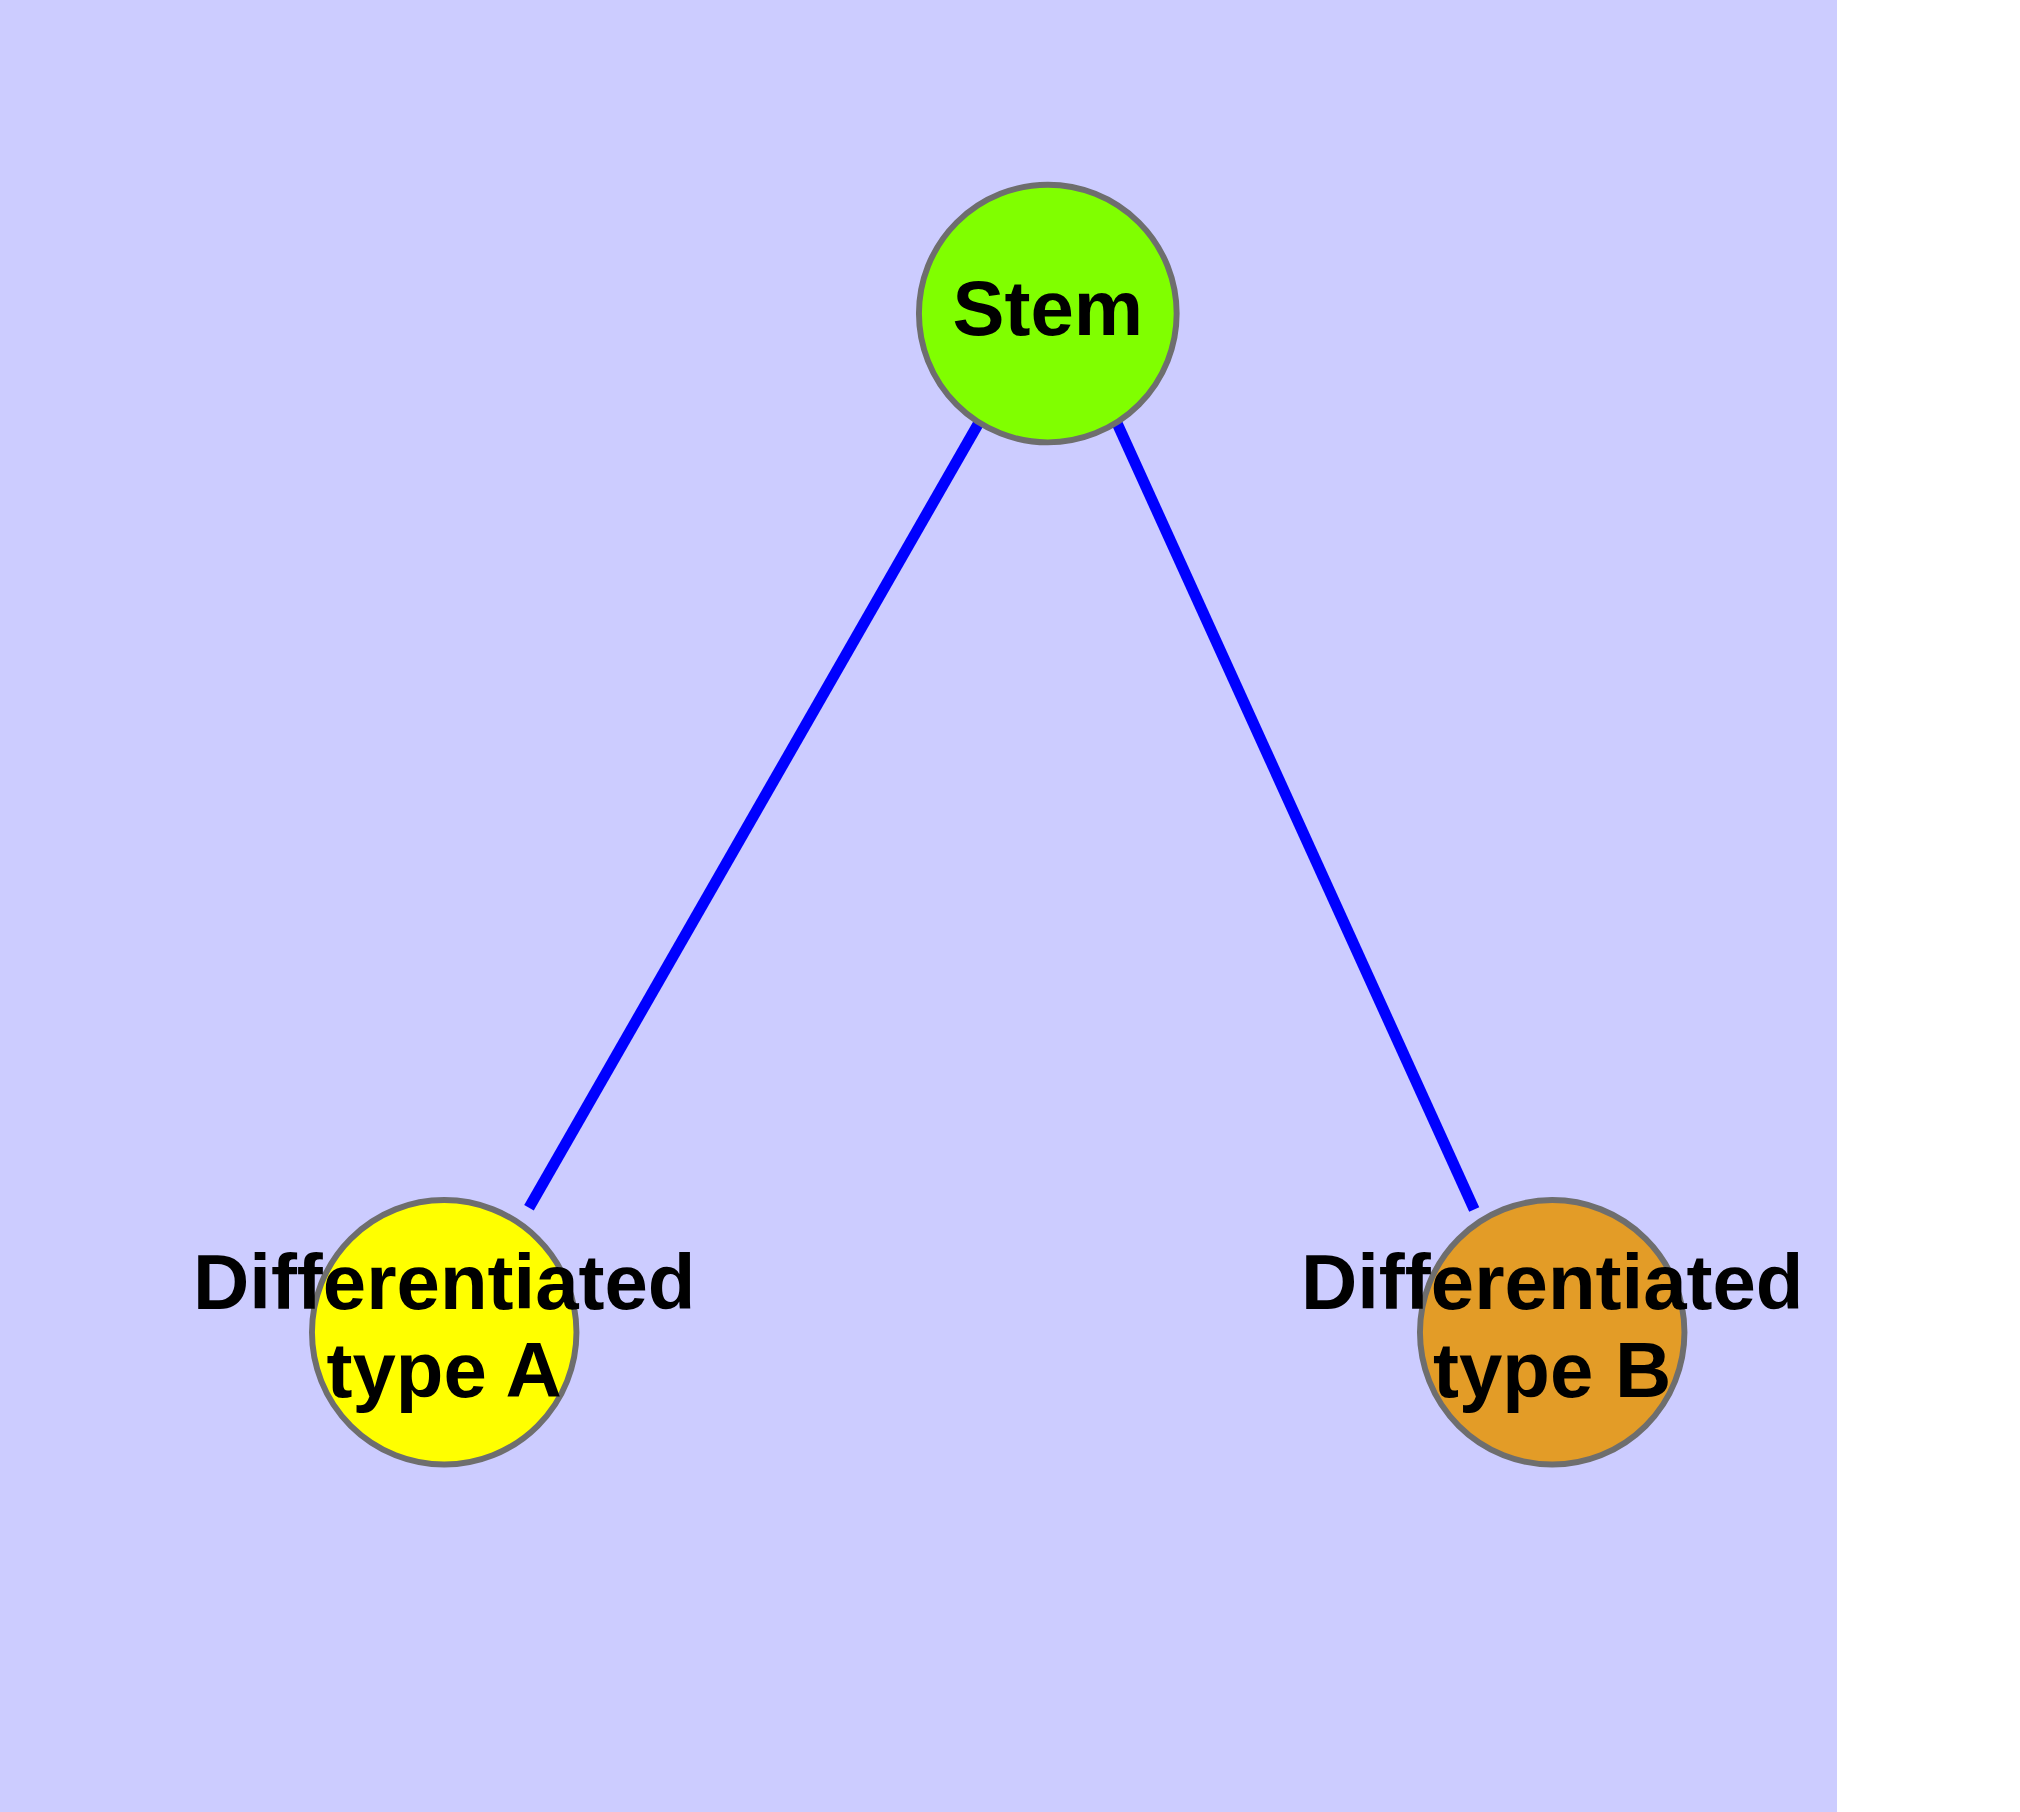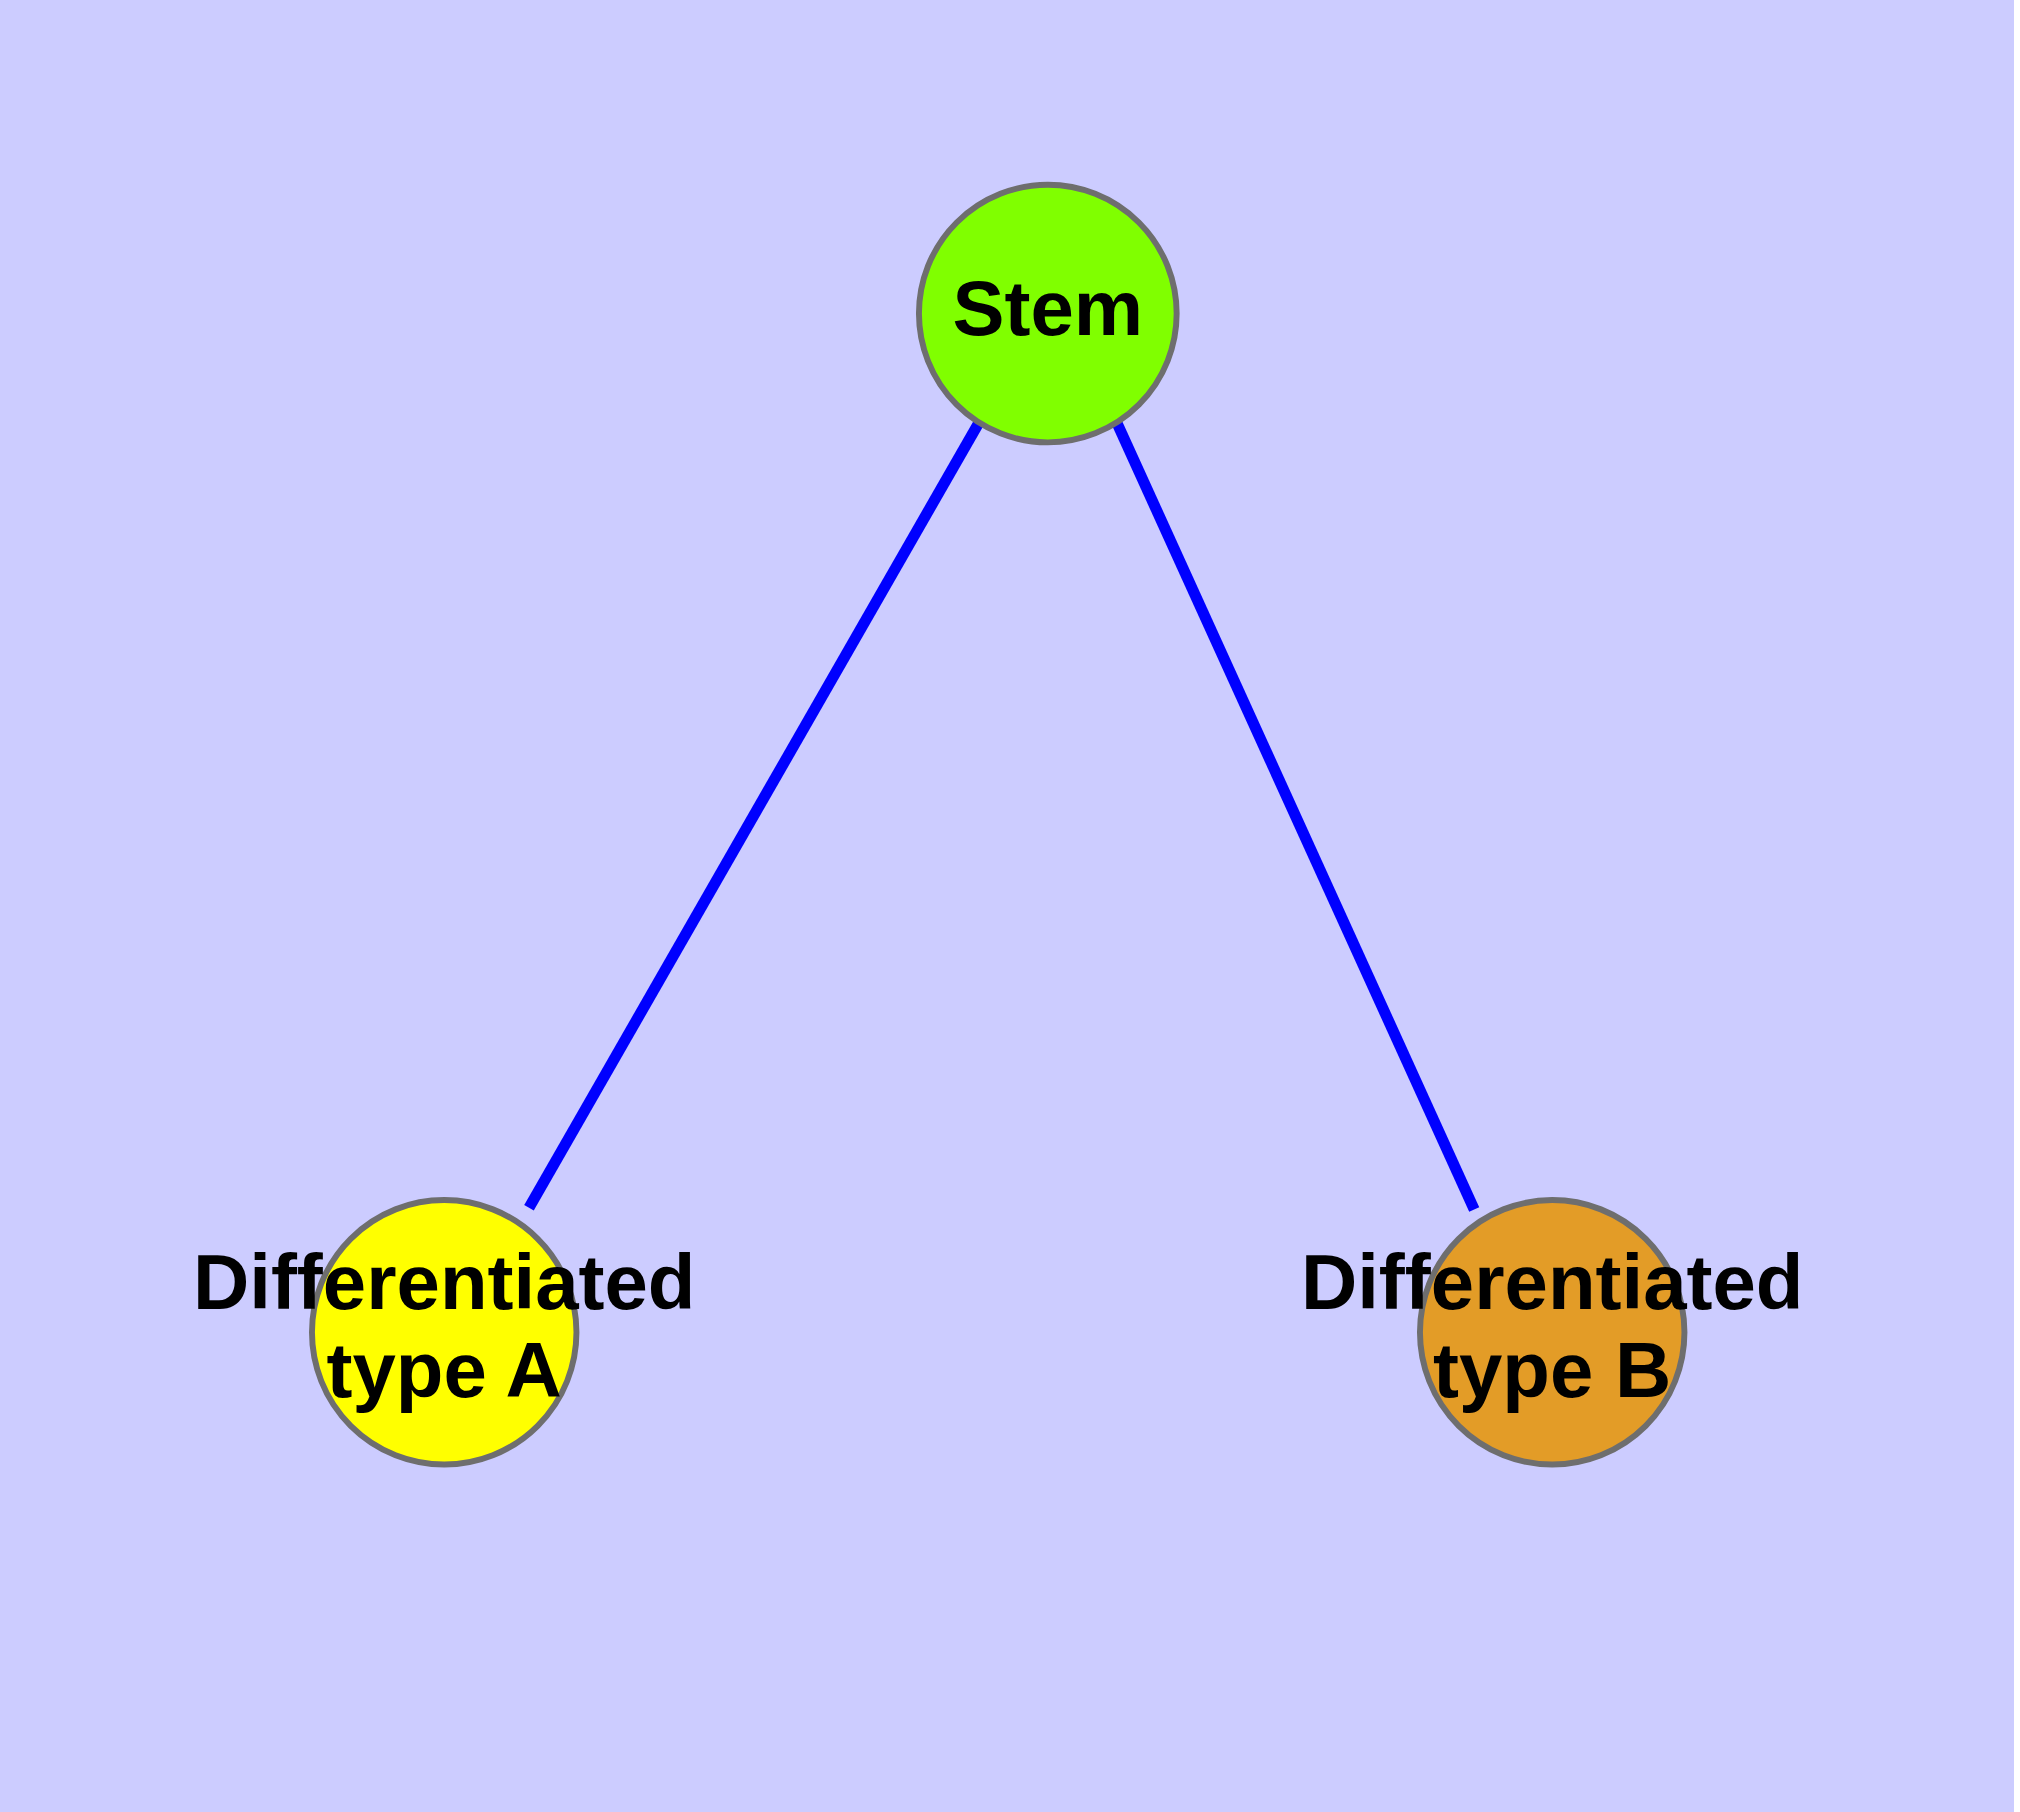--- a/index.html
+++ b/index.html
@@ -2,21 +2,21 @@
 <html style="font-size:13.6px"><head>
 <meta charset="utf-8">
 <style>
   html, body {
     margin: 0;
     padding: 0;
     background: #ffffff;
   }
   #canvas {
     position: relative;
-    width: 2014px;
+    width: 1837px;
     height: 1812px;
     overflow: hidden;
     font-family: "Liberation Sans", sans-serif;
   }
   #graph-svg {
     position: absolute;
     top: 0;
     left: 0;
     width: 2021px;
     height: 1812px;

